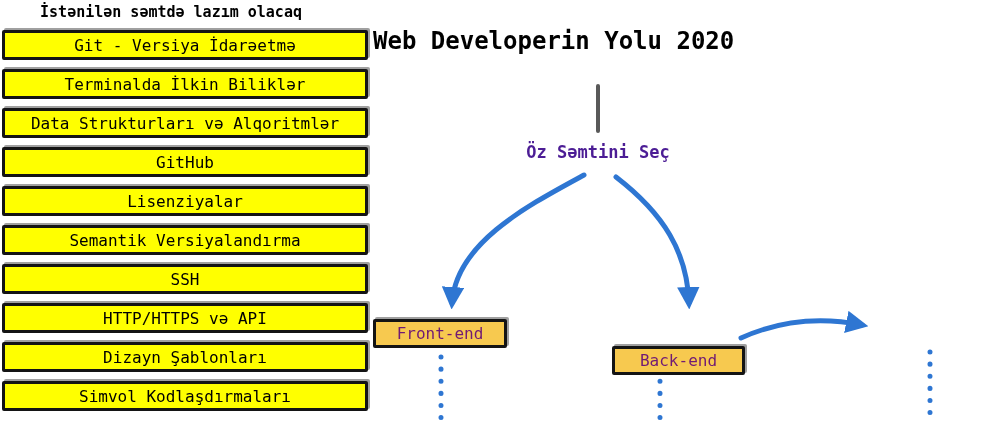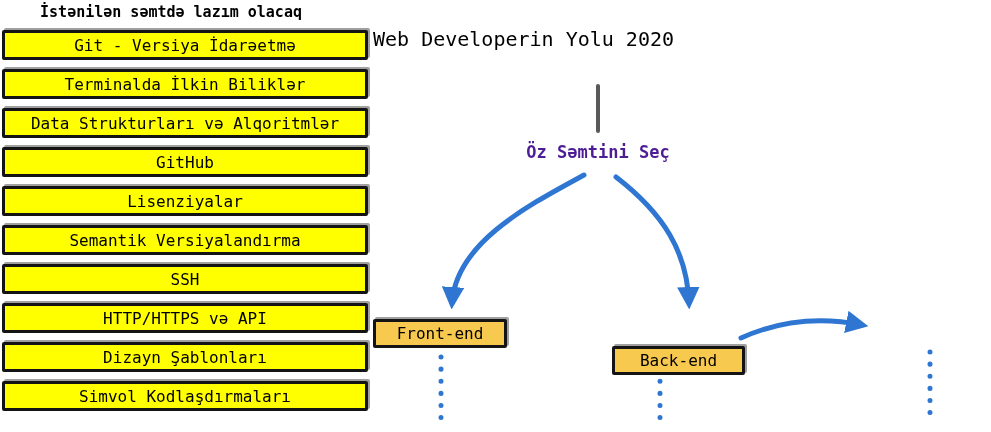--- a/index.html
+++ b/index.html
@@ -51,22 +51,22 @@
     font-size: 16px;
     color: #000;
     white-space: nowrap;
     cursor: pointer;
   }
 
   
   .page-title {
     position: absolute;
     left: 373px; top: 27px;
-    font-size: 20px;
-    font-weight: normal;
+    font-size: 24px;
+    font-weight: bold;
     color: #000;
     white-space: nowrap;
   }
   .stem-line {
     position: absolute;
     left: 596px; top: 84px;
     width: 4px; height: 49px;
     background: var(--stem_gray, #595959);
     border-radius: 2px;
   }
@@ -107,21 +107,21 @@
     box-sizing: border-box;
     height: 29px;
     background: var(--branch_bg, #F7C94F);
     border: 3px solid var(--border_black, #141414);
     border-radius: 2px;
     box-shadow: 2px -2px 0 rgba(45,45,45,0.45);
     display: flex;
     align-items: center;
     justify-content: center;
     font-size: 16px;
-    color: #000000;
+    color: #701a75;
     white-space: nowrap;
     cursor: pointer;
   }
   .node-front  { left: 373px; top: 319px; width: 134px; }
   .node-back   { left: 612px; top: 319px; width: 133px; margin-top: 27px; }
   .node-devops { left: 878px; top: 313px; width: 110px; }
 </style>
 </head>
 <body>
 

